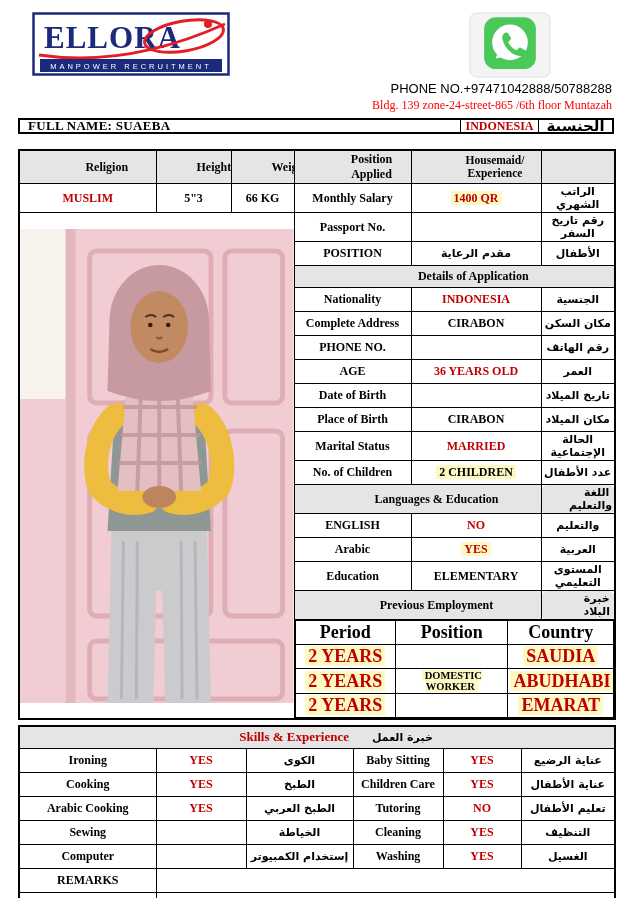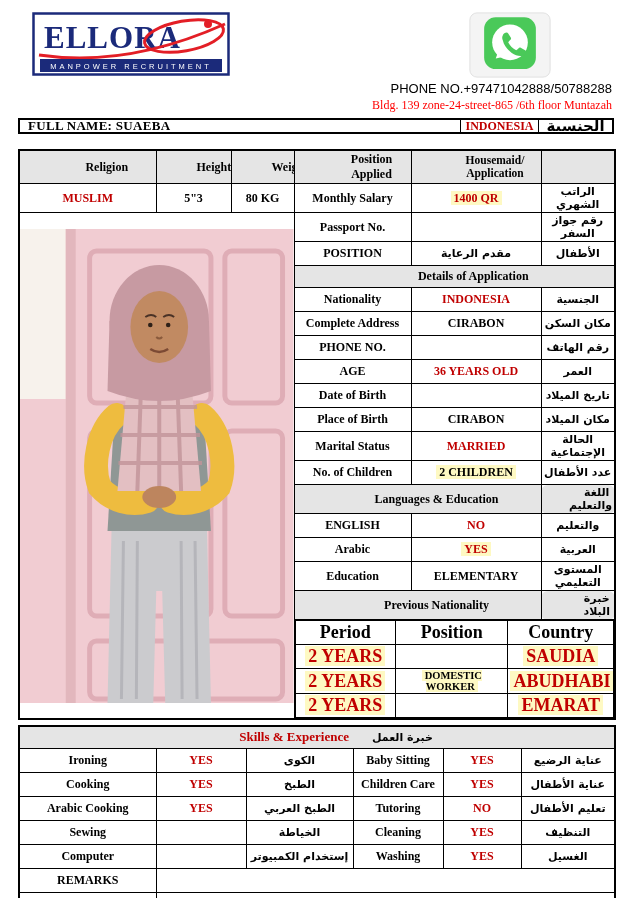--- a/index.html
+++ b/index.html
@@ -88,28 +88,28 @@
         <col style="width:74px">
     </colgroup>
     <tbody>
       <tr class="h28">
         <td class="green">Religion</td>
         <td class="green">Height</td>
         <td class="green">Weight</td>
         <td class="green">Position Applied</td>
         <td class="green two-line">
           <div>Housemaid/</div>
-          <div>Application</div>
+          <div>Experience</div>
         </td>
         <td class="green"></td>
       </tr>
       <tr class="h22">
         <td class="red">MUSLIM</td>
         <td>5"3</td>
-        <td>80 KG</td>
+        <td>66 KG</td>
         <td>Monthly Salary</td>
         <td><span class="hl red">1400 QR</span></td>
         <td class="ar" dir="rtl">الراتب الشهري</td>
       </tr>
 
       <tr class="h24">
         <td class="photo-cell" colspan="3" rowspan="17">
           <svg width="100%" height="474" viewBox="0 0 275 474" preserveAspectRatio="none">
             <rect width="275" height="474" fill="#f1ccd2"></rect>
             <rect x="0" y="0" width="46" height="170" fill="#f7f2ec"></rect>
@@ -134,21 +134,21 @@
             <circle cx="149" cy="96" r="2.3" fill="#2e2018"></circle>
             <path d="M137 108 q3 3 6 0" stroke="#8a5a3c" stroke-width="2" fill="none"></path>
             <path d="M131 120 q9 6 18 0" stroke="#7c4a34" stroke-width="2.5" fill="none"></path>
             <ellipse cx="140" cy="268" rx="17" ry="11" fill="#bd855e"></ellipse>
             <path d="M92 302 L188 302 L192 474 L146 474 L143 362 L137 362 L134 474 L88 474 Z" fill="#cbcbce"></path>
             <path d="M104 312 L102 470 M118 312 L117 470 M162 312 L163 470 M176 312 L178 470" stroke="#b5b5ba" stroke-width="3" fill="none"></path>
           </svg>
         </td>
         <td>Passport No.</td>
         <td></td>
-        <td class="ar" dir="rtl">رقم جواز السفر</td>
+        <td class="ar" dir="rtl">رقم تاريخ السفر</td>
       </tr>
       <tr class="h24">
         <td>POSITION</td>
         <td class="ar" dir="rtl">مقدم الرعاية</td>
         <td class="ar" dir="rtl">الأطفال</td>
       </tr>
       <tr class="h22">
         <td class="green" colspan="3">Details of Application</td>
       </tr>
       <tr class="h24">
@@ -204,21 +204,21 @@
         <td>Arabic</td>
         <td><span class="hl red">YES</span></td>
         <td class="ar" dir="rtl">العربية</td>
       </tr>
       <tr class="h24">
         <td>Education</td>
         <td>ELEMENTARY</td>
         <td class="ar" dir="rtl">المستوى التعليمي</td>
       </tr>
       <tr class="h22">
-        <td class="green" colspan="2">Previous Nationality</td>
+        <td class="green" colspan="2">Previous Employment</td>
         <td class="green ar" dir="rtl">خبرة البلاد</td>
       </tr>
       <tr style="height:96px">
         <td class="emp-cell" colspan="3">
           <table class="emp">
             <colgroup>
                 <col style="width:100px">
                 <col style="width:112px">
                 <col style="width:105px">
               </colgroup>

